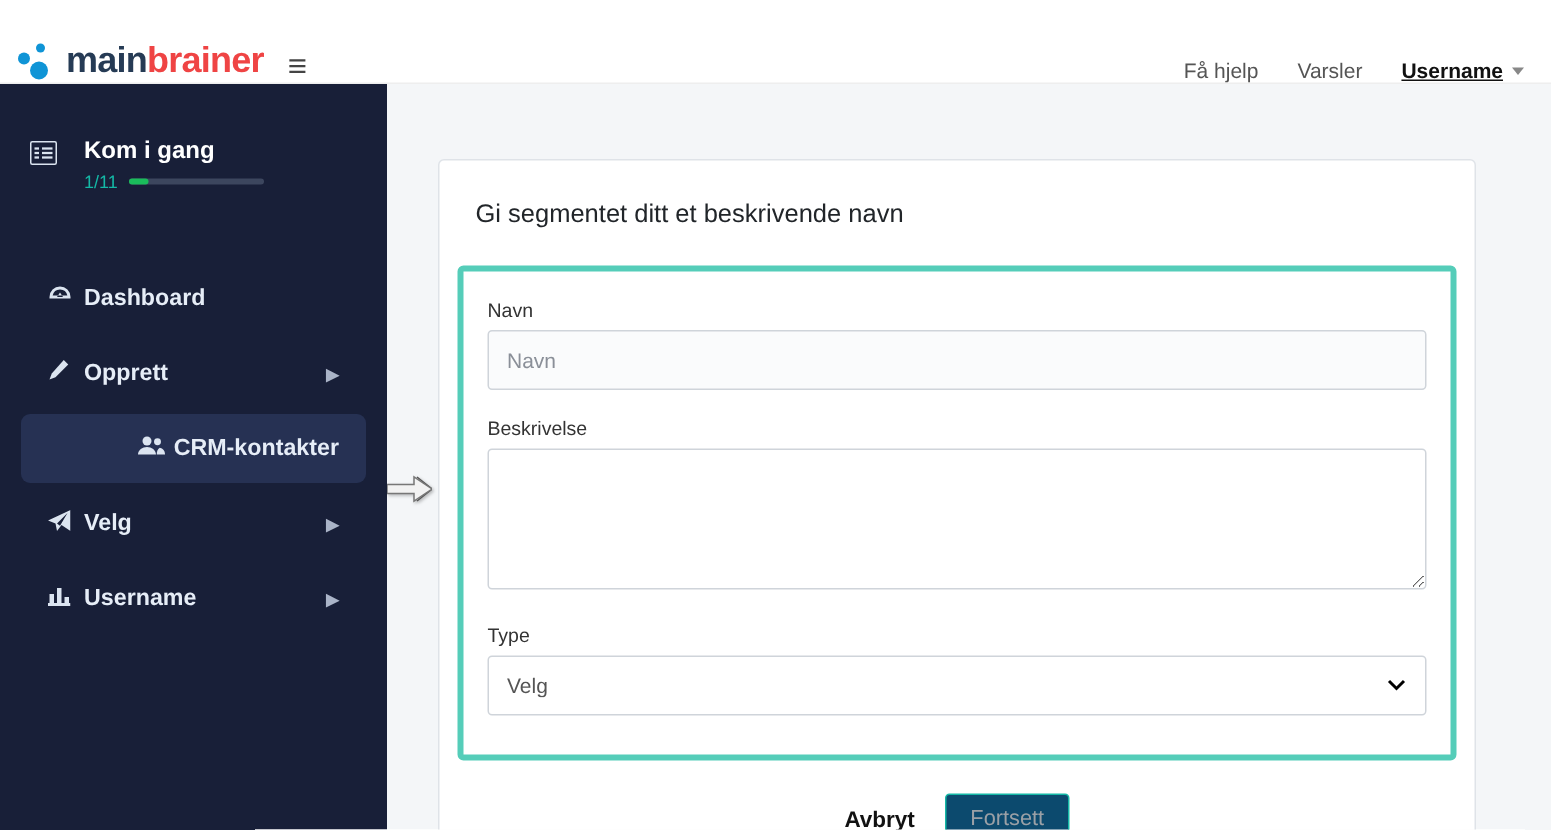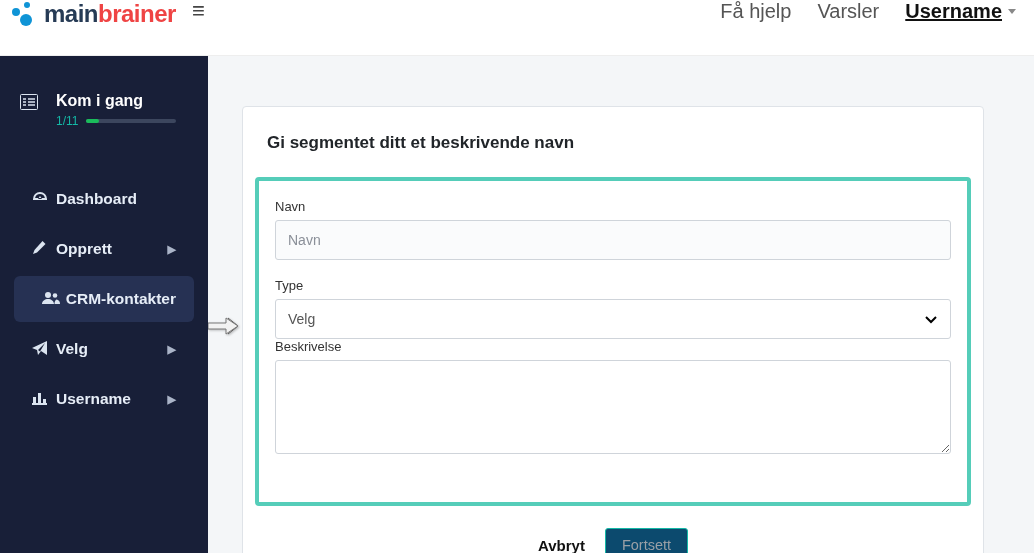--- a/index.html
+++ b/index.html
@@ -1,47 +1,47 @@
 <!DOCTYPE html>
 <html><head>
 <meta charset="utf-8">
 <style>
   * { box-sizing: border-box; margin: 0; padding: 0; }
   html, body { width: 1034px; height: 553px; font-family: "Segoe UI", Arial, sans-serif; color: #212529; overflow: hidden; background: #fff; }
-  .topbar { height: 56px; display: flex; align-items: flex-start; padding: 0 18px 0 10px; background: #fff; border-bottom: 1px solid #eee; }
+  .topbar { height: 56px; display: flex; align-items: flex-end; padding: 0 18px 0 10px; background: #fff; border-bottom: 1px solid #eee; }
   .logo { display: flex; align-items: center; font-size: 24px; font-weight: 700; letter-spacing: -0.5px; }
   .logo-dots { width: 28px; height: 28px; position: relative; margin-right: 6px; }
   .logo-dots span { position: absolute; border-radius: 50%; background: #0f94d6; display: block; }
   .logo-dots .d1 { width: 12px; height: 12px; left: 10px; top: 14px; }
   .logo-dots .d2 { width: 8px; height: 8px; left: 2px; top: 8px; }
   .logo-dots .d3 { width: 6px; height: 6px; left: 14px; top: 2px; }
   .logo .w1 { color: #263b55; }
   .logo .w2 { color: #ef4444; }
   .menu-btn { font-size: 22px; color: #444; margin-left: 16px; cursor: pointer; line-height: 1; }
-  .top-links { margin-left: auto; display: flex; align-items: center; gap: 26px; font-size: 20px; color: #555; }
+  .top-links { margin-left: auto; display: flex; align-items: center; gap: 26px; font-size: 14px; color: #555; }
   .top-links .user { color: #111; font-weight: 600; display: flex; align-items: center; gap: 6px; text-decoration: underline; }
   .caret-icon { display:inline-block; width:0; height:0; border-left:4px solid transparent; border-right:4px solid transparent; border-top:5px solid #888; }
   .shell { display: flex; height: calc(100% - 56px); }
-  .sidebar { width: 208px; background: #181f38; color: #dbe4f0; display: flex; flex-direction: column; padding-top: 36px; }
+  .sidebar { width: 258px; background: #181f38; color: #dbe4f0; display: flex; flex-direction: column; padding-top: 36px; }
   .progress-block { padding: 0 20px 24px 20px; display: flex; align-items: flex-start; gap: 18px; }
   .progress-icon { font-size: 18px; color: #dbe4f0; margin-top: 2px; }
   .progress-label { font-size: 16px; font-weight: 600; color: #fff; }
   .progress-sub { font-size: 12px; color: #14b8a6; margin-top: 4px; display: flex; align-items: center; gap: 8px; }
   .bar { width: 90px; height: 4px; background: #3c465e; border-radius: 2px; position: relative; }
   .bar::after { content: ""; position: absolute; left: 0; top: 0; height: 100%; width: 14%; background: #1abc5b; border-radius: 2px; }
   .nav { margin-top: 24px; display: flex; flex-direction: column; gap: 4px; }
   .nav-item { display: flex; align-items: center; padding: 14px 18px; font-size: 15.5px; font-weight: 600; cursor: pointer; border-radius: 6px; margin: 0 14px; color: #e6edf7; }
   .nav-item .ico { width: 24px; font-size: 15px; }
   .nav-item .chev { margin-left: auto; font-size: 11px; color: #aab4c8; }
   .nav-item.active { background: #263153; justify-content: flex-end; }
   .content-wrap { flex: 1; background: #f4f6f8; padding: 50px 50px 30px 34px; position: relative; }
   .arrow-indicator { position: absolute; left: 0px; top: 260px; width: 30px; height: 20px; }
   .arrow-indicator svg { filter: drop-shadow(1px 1px 1px rgba(0,0,0,.25)); }
   .card { background: #fff; border: 1px solid #dfe3e8; border-radius: 4px; padding: 26px 0 24px 0; }
-  .card-title { font-size: 17px; font-weight: 700; color: #212529; padding: 0 24px 20px 24px; }
+  .card-title { font-size: 17px; font-weight: 400; color: #212529; padding: 0 24px 20px 24px; }
   .highlight-box { margin: 4px 12px; border: 4px solid #55cdb9; border-radius: 4px; padding: 18px 16px 26px 16px; }
   .form-label { font-size: 13px; color: #333; margin-bottom: 6px; display: block; font-weight: 500; }
   .text-input { width: 100%; height: 40px; border: 1px solid #cfd4da; border-radius: 3px; padding: 8px 12px; font-size: 14px; background: #fafbfc; color: #555; }
   .text-input::placeholder { color: #8a8f98; }
   .textarea { width: 100%; height: 94px; border: 1px solid #cfd4da; border-radius: 3px; padding: 8px 12px; font-size: 14px; resize: vertical; background: #fff; }
   .form-group { margin-bottom: 18px; }
   .select-wrap { position: relative; }
   .select-wrap .dd-icon { position: absolute; right: 14px; top: 50%; transform: translateY(-50%); pointer-events: none; }
   .card-actions { display: flex; justify-content: center; align-items: center; gap: 20px; padding: 18px 24px 0 24px; }
   .btn-cancel { font-size: 15px; font-weight: 700; color: #111; cursor: pointer; }
@@ -145,34 +145,34 @@
     </div>
 
     <section class="card">
       <h2 class="card-title">Gi segmentet ditt et beskrivende navn</h2>
 
       <div class="highlight-box">
         <div class="form-group">
           <label class="form-label">Navn</label>
           <input class="text-input" type="text" placeholder="Navn" style="">
         </div>
+        <div class="form-group">
+          <label class="form-label">Beskrivelse</label>
+          <textarea class="textarea" style=""></textarea>
+        </div>
         <div class="form-group" style="margin-bottom:0;">
           <label class="form-label">Type</label>
           <div class="select-wrap">
             <input class="text-input" type="text" readonly="" style="background: rgb(255, 255, 255); cursor: pointer;" value="Velg">
             <span class="dd-icon">
               <svg width="12" height="8" viewBox="0 0 12 8">
                   <path d="M1 1l5 5 5-5" stroke="#000" stroke-width="2" fill="none"></path>
                 </svg>
             </span>
           </div>
-        </div>
-        <div class="form-group">
-          <label class="form-label">Beskrivelse</label>
-          <textarea class="textarea" style=""></textarea>
         </div>
       </div>
 
       <div class="card-actions">
         <span class="btn-cancel">Avbryt</span>
         <button class="btn-continue" disabled="">Fortsett</button>
       </div>
     </section>
   </main>
 </div>

